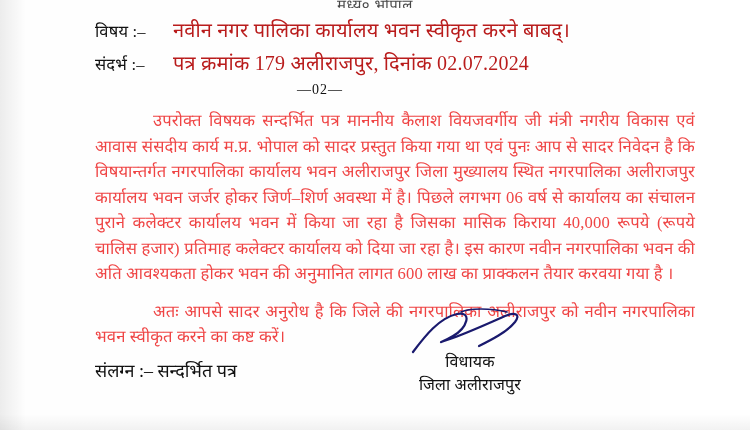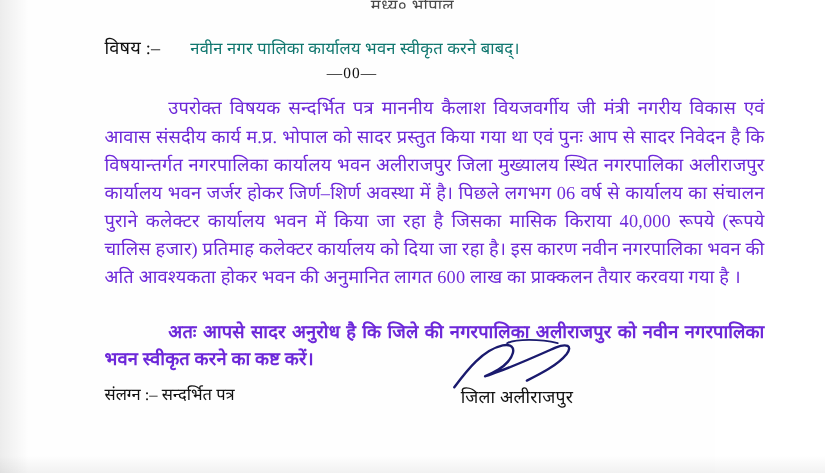--- a/index.html
+++ b/index.html
@@ -33,66 +33,65 @@
     color: #2a2a2a;
     letter-spacing: 0.5px;
     opacity: 0.85;
     white-space: nowrap;
     overflow: hidden;
     height: 14px;
   }
   .body-wrap {
     position: absolute;
     left: 95px;
-    top: 31px;
+    top: 16px;
     width: 600px;
   }
   .kv-row {
     display: flex;
     align-items: baseline;
     margin-bottom: 6px;
   }
   .kv-label {
     width: 78px;
     flex: 0 0 78px;
     font-size: 16.5px;
     color: #111;
     letter-spacing: 0.2px;
   }
   .kv-value {
-    font-size: 15px;
-    color: #0f766e;
+    font-size: 20px;
+    color: #b91c1c;
     letter-spacing: 0.2px;
   }
   .rule-sep {
     text-align: center;
     font-size: 14px;
     letter-spacing: 1px;
     margin: 2px 0 10px 0;
     color: #111;
     padding-right: 150px;
   }
   .para {
     font-size: 16.6px;
     line-height: 25.5px;
     text-align: justify;
     text-justify: inter-word;
-    color: #6d28d9;
+    color: #ef4444;
     margin: 0 0 4px 0;
     letter-spacing: 0.15px;
   }
   .para.indent {
     text-indent: 58px;
   }
   .para2 {
-    margin-top: 24px;
-    font-weight: bold;
+    margin-top: 12px;
   }
   .attach {
-    font-size: 15px;
+    font-size: 18px;
     margin-top: 8px;
     color: #111;
   }
   .sign-block {
     position: absolute;
     right: 30px;
     top: 320px;
     width: 300px;
     text-align: center;
     font-size: 16px;
@@ -148,37 +147,42 @@
 
   <div class="cut-header">मध्य० भोपाल</div>
 
   <div class="body-wrap">
 
     <div class="kv-row">
       <div class="kv-label">विषय :–</div>
       <div class="kv-value">नवीन नगर पालिका कार्यालय भवन स्वीकृत करने बाबद्।</div>
     </div>
 
+    <div class="kv-row">
+      <div class="kv-label">संदर्भ :–</div>
+      <div class="kv-value">पत्र क्रमांक 179 अलीराजपुर, दिनांक 02.07.2024</div>
+    </div>
 
-    <div class="rule-sep">—00—</div>
+    <div class="rule-sep">—02—</div>
 
     <p class="para indent">उपरोक्त विषयक सन्दर्भित पत्र माननीय कैलाश वियजवर्गीय जी मंत्री नगरीय विकास एवं आवास संसदीय कार्य म.प्र. भोपाल को सादर प्रस्तुत किया गया था एवं पुनः आप से सादर निवेदन है कि विषयान्तर्गत नगरपालिका कार्यालय भवन अलीराजपुर जिला मुख्यालय स्थित नगरपालिका अलीराजपुर कार्यालय भवन जर्जर होकर जिर्ण–शिर्ण अवस्था में है। पिछले लगभग 06 वर्ष से कार्यालय का संचालन पुराने कलेक्टर कार्यालय भवन में किया जा रहा है जिसका मासिक किराया 40,000 रूपये (रूपये चालिस हजार) प्रतिमाह कलेक्टर कार्यालय को दिया जा रहा है। इस कारण नवीन नगरपालिका भवन की अति आवश्यकता होकर भवन की अनुमानित लागत 600 लाख का प्राक्कलन तैयार करवया गया है ।</p>
 
     <p class="para indent para2">अतः आपसे सादर अनुरोध है कि जिले की नगरपालिका अलीराजपुर को नवीन नगरपालिका भवन स्वीकृत करने का कष्ट करें।</p>
 
     <div class="attach">संलग्न :– सन्दर्भित पत्र</div>
 
   </div>
 
   <div class="sign-block">
     <div class="sign-scribble">
       <svg width="150" height="56" viewBox="0 0 150 56">
         <path d="M18 46 C30 30, 44 12, 62 8 C78 5, 72 22, 58 30 C48 36, 40 38, 52 34 C70 28, 92 18, 110 10 C120 6, 126 8, 120 16 C112 26, 96 34, 84 40" fill="none" stroke="#1a1a6e" stroke-width="2.2" stroke-linecap="round"></path>
         <path d="M66 6 C74 2, 96 2, 112 6" fill="none" stroke="#1a1a6e" stroke-width="1.6" stroke-linecap="round"></path>
       </svg>
     </div>
+    <div class="sign-role">विधायक</div>
     <div class="sign-dist">जिला अलीराजपुर</div>
   </div>
 
   <div class="edge-shadow-left"></div>
   <div class="edge-shadow-bottom"></div>
 
 </div>
 
 </body></html>

